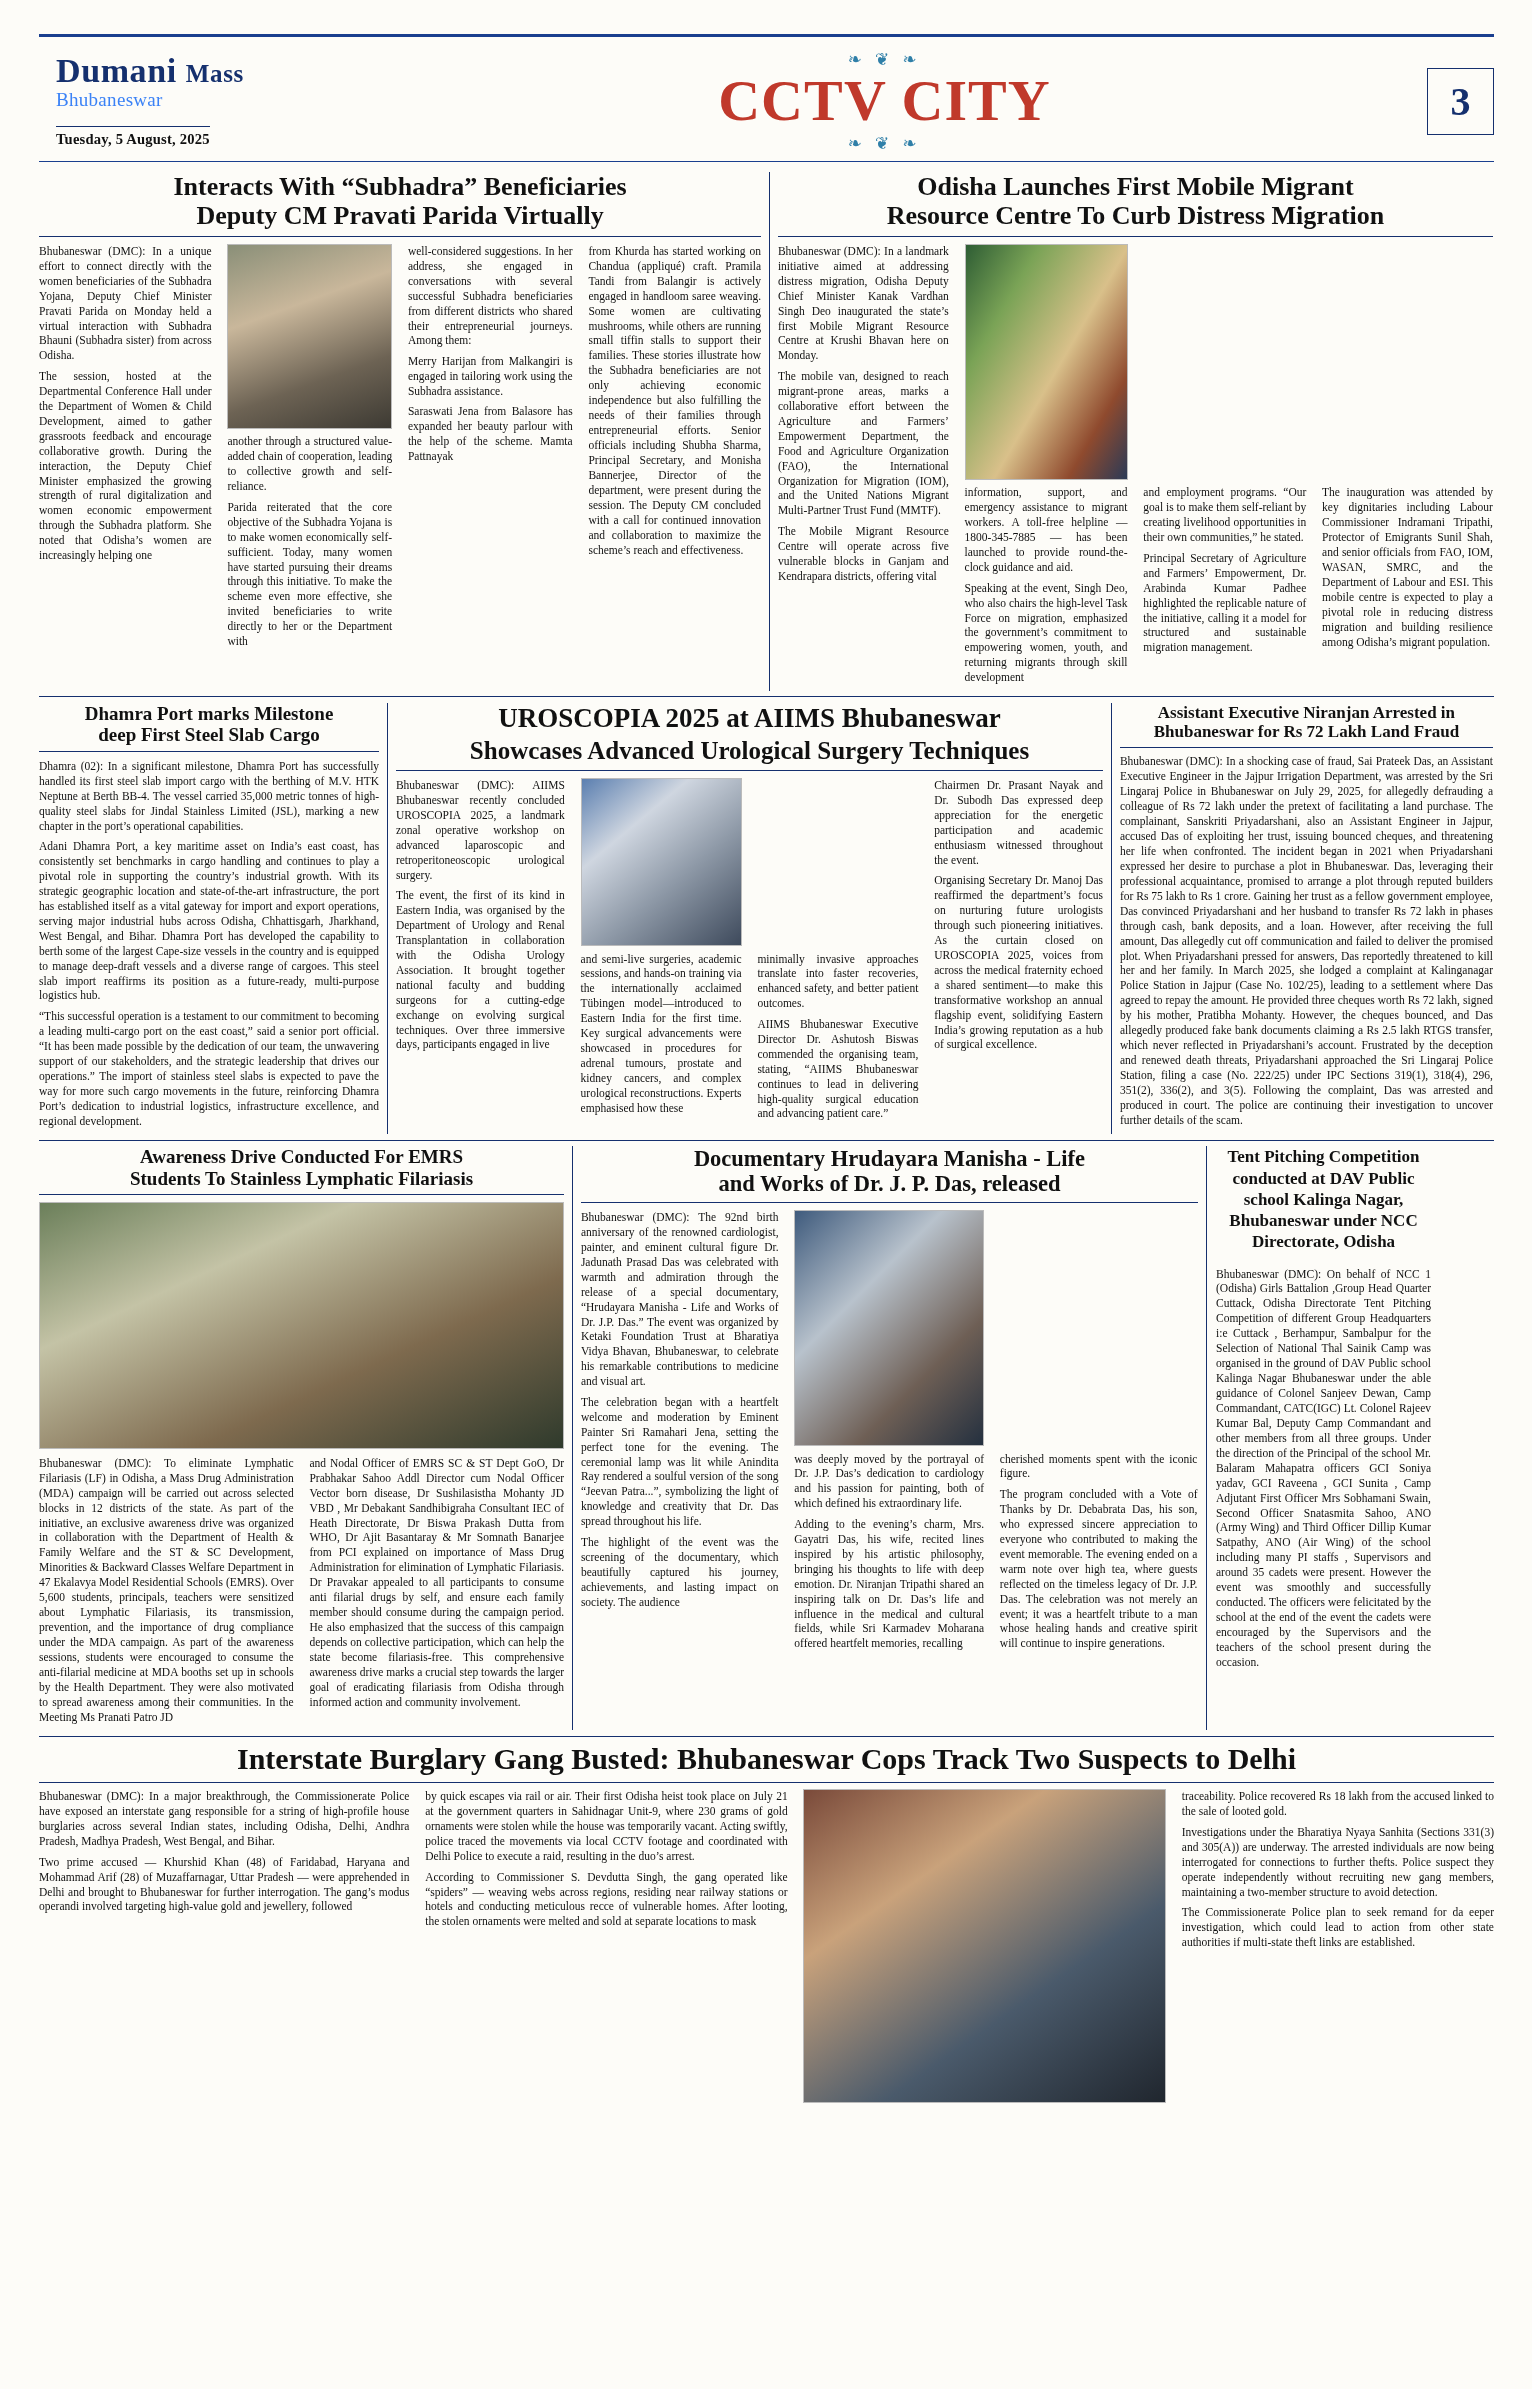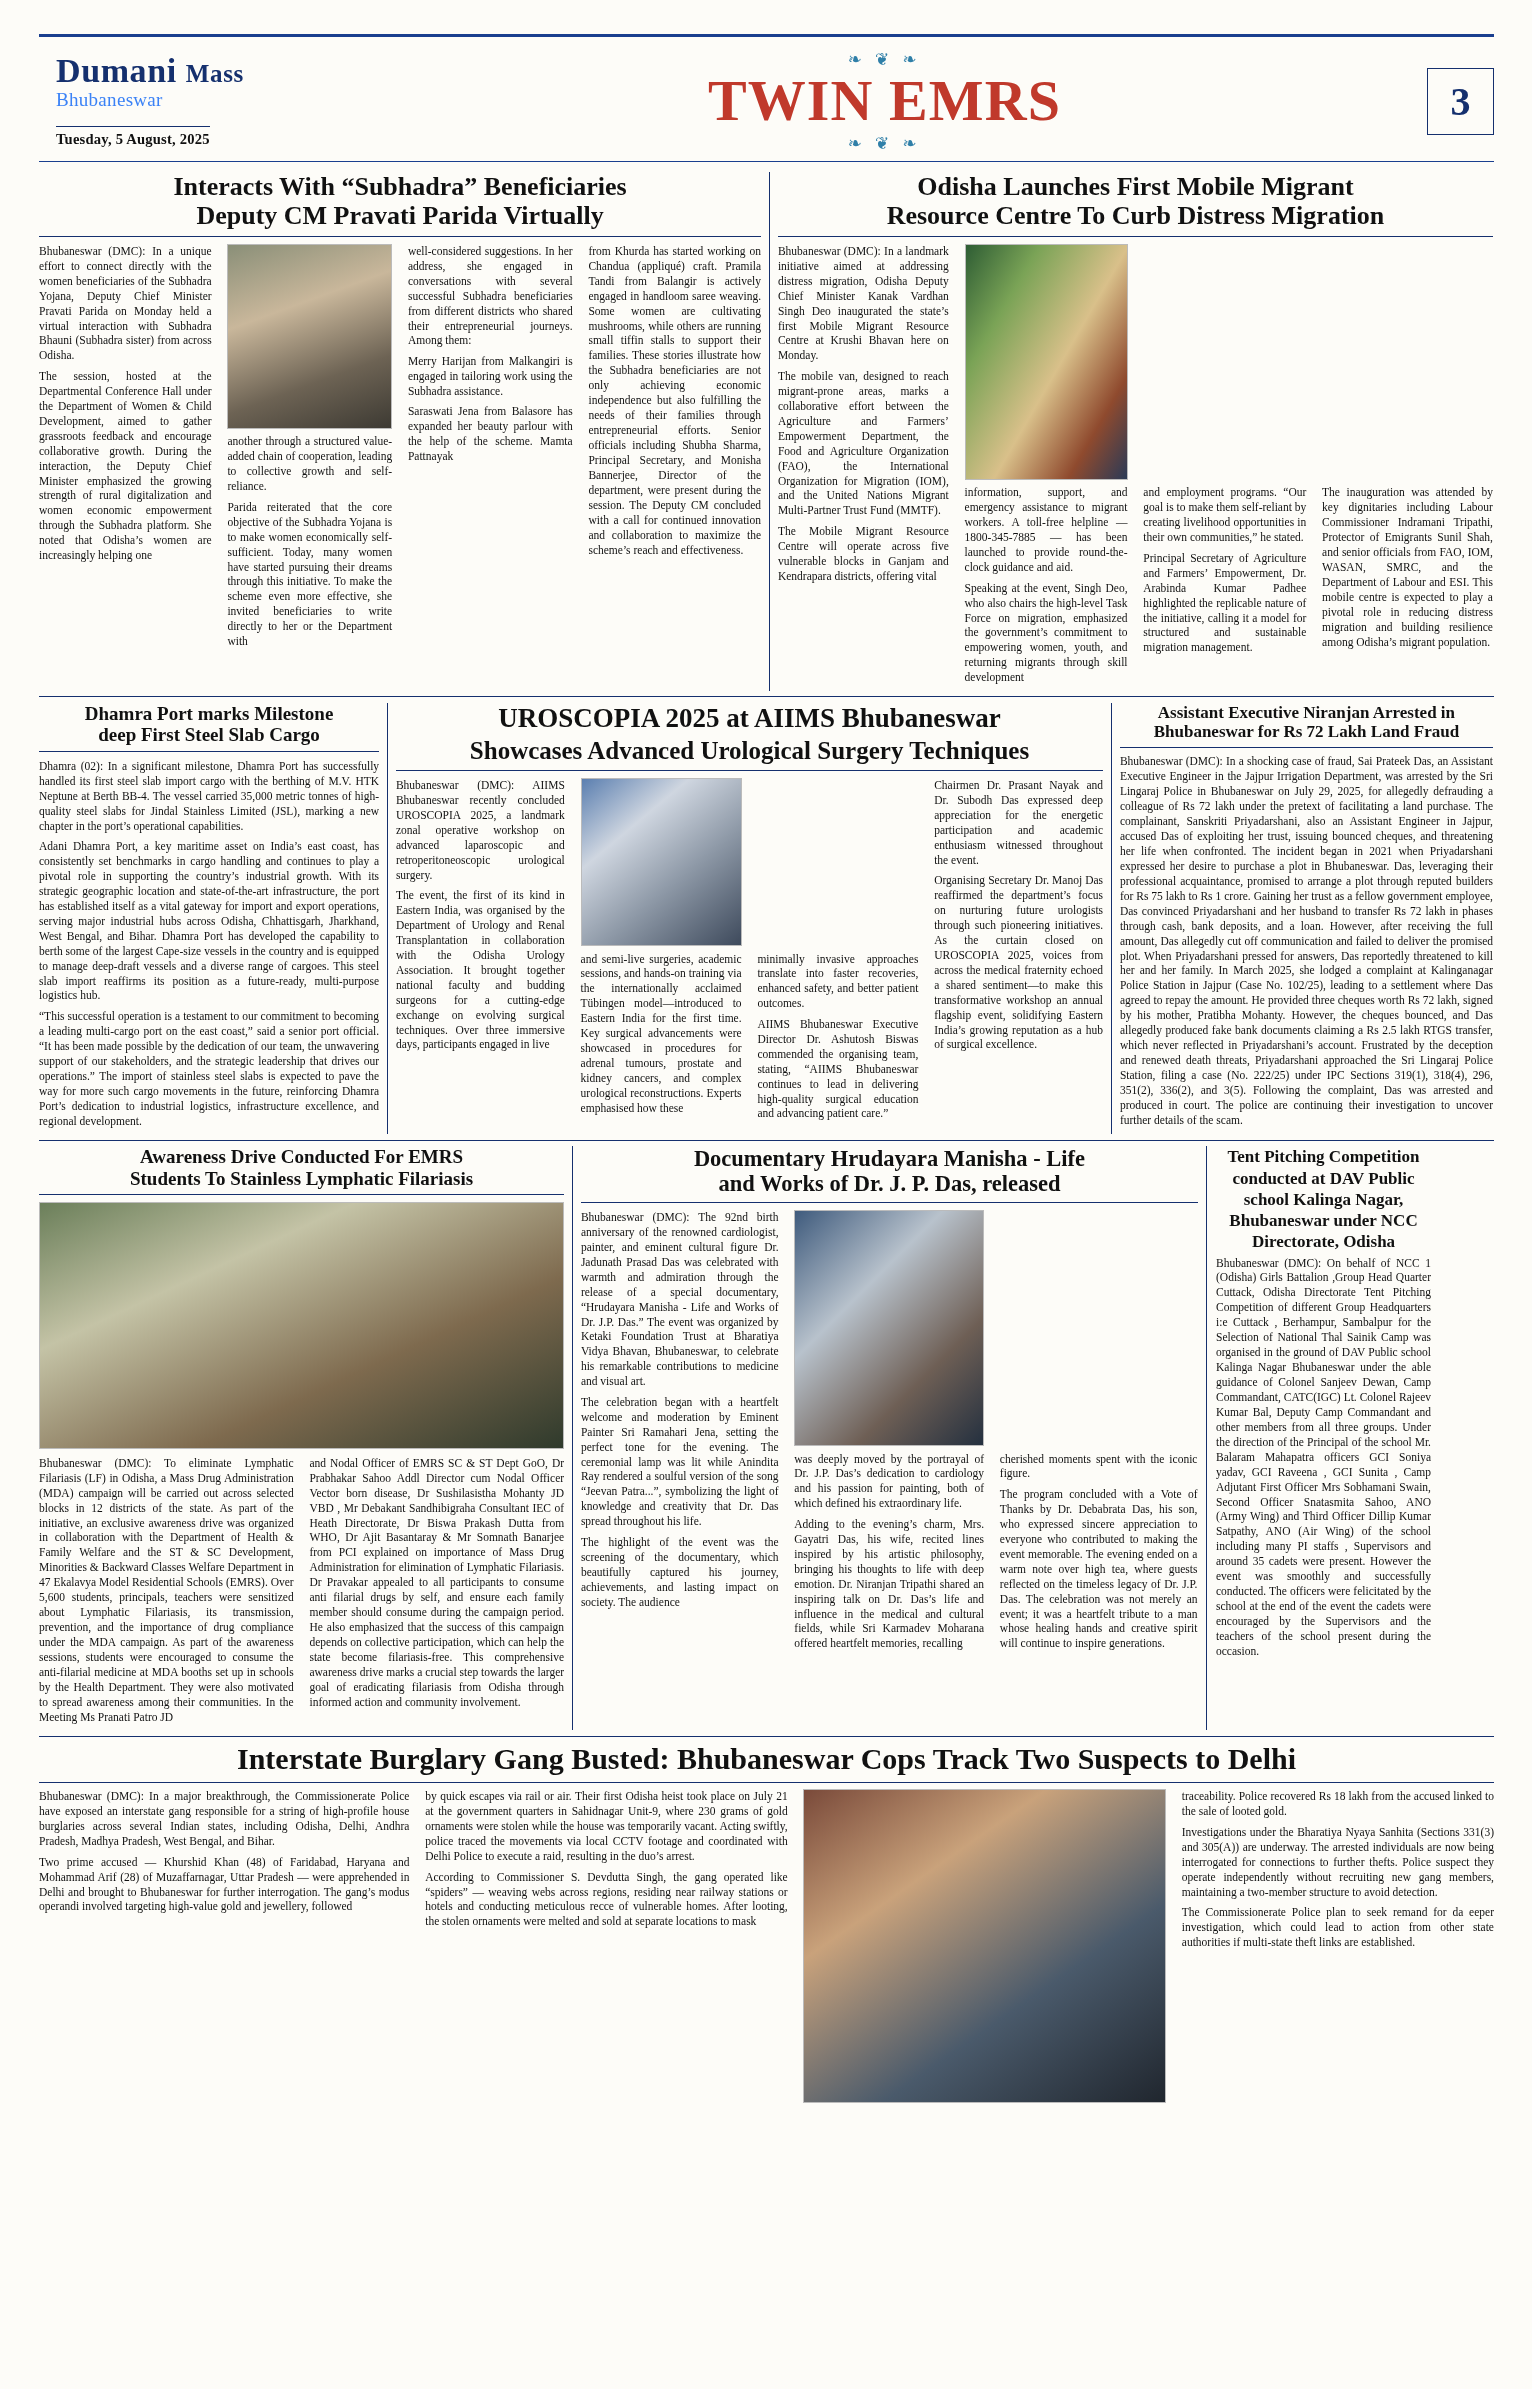--- a/index.html
+++ b/index.html
@@ -142,21 +142,21 @@
     <div class="mast-left">
       <div class="mast-title">
         <span>Dumani</span>
         <span class="small">Mass</span>
       </div>
       <div class="mast-city">Bhubaneswar</div>
       <div class="mast-date">Tuesday, 5 August, 2025</div>
     </div>
     <div class="mast-center">
       <div class="orn">❧ ❦ ❧</div>
-      <div class="twin">TWIN EMRS</div>
+      <div class="twin">CCTV CITY</div>
       <div class="orn">❧ ❦ ❧</div>
     </div>
     <div class="mast-right">
       <div class="pagebox">3</div>
     </div>
   </div>
 
   <div class="cols section">
 
     <div class="col" style="width:730px;">
@@ -311,21 +311,21 @@
         </div>
         <div class="col" style="width:33.3%;">
           <div class="photo ph5" style="height:236px;margin-bottom:5.6px;opacity:0.001;"></div>
           <p class="body">cherished moments spent with the iconic figure.</p>
           <p class="body">The program concluded with a Vote of Thanks by Dr. Debabrata Das, his son, who expressed sincere appreciation to everyone who contributed to making the event memorable. The evening ended on a warm note over high tea, where guests reflected on the timeless legacy of Dr. J.P. Das. The celebration was not merely an event; it was a heartfelt tribute to a man whose healing hands and creative spirit will continue to inspire generations.</p>
         </div>
       </div>
     </div>
 
     <div class="col tent-col" style="width:225px;">
-      <div class="hl hl-sm" style="line-height:1.25;margin-bottom:3px;">Tent Pitching Competition conducted at DAV Public school Kalinga Nagar, Bhubaneswar under NCC Directorate, Odisha</div>
+      <div class="hl hl-sm" style="line-height:1.25;margin-bottom:14px;">Tent Pitching Competition conducted at DAV Public school Kalinga Nagar, Bhubaneswar under NCC Directorate, Odisha</div>
       <p class="body lead">Bhubaneswar (DMC): On behalf of NCC 1 (Odisha) Girls Battalion ,Group Head Quarter Cuttack, Odisha Directorate Tent Pitching Competition of different Group Headquarters i:e Cuttack , Berhampur, Sambalpur  for the Selection of National Thal Sainik Camp was organised in the ground of DAV Public school Kalinga Nagar Bhubaneswar under the able guidance of Colonel Sanjeev Dewan, Camp Commandant, CATC(IGC) Lt. Colonel Rajeev Kumar Bal, Deputy  Camp Commandant and other members from all three groups. Under the direction of the Principal of the school Mr. Balaram Mahapatra officers GCI Soniya yadav, GCI Raveena , GCI Sunita , Camp Adjutant First Officer Mrs Sobhamani Swain, Second Officer Snatasmita Sahoo, ANO (Army Wing) and Third Officer Dillip Kumar Satpathy, ANO (Air Wing) of the school including many PI staffs , Supervisors and around 35 cadets were present. However the event was smoothly and successfully conducted. The officers were felicitated by the school at the end of the event the cadets were encouraged by the Supervisors and the teachers of the school present during the occasion.</p>
     </div>
   </div>
 
   <div class="rule"></div>
 
   <div>
     <div class="hl hr-head" style="font-size:30px;">Interstate Burglary Gang Busted: Bhubaneswar Cops Track Two Suspects to Delhi</div>
     <div class="cols">
       <div class="col" style="width:26%;">

